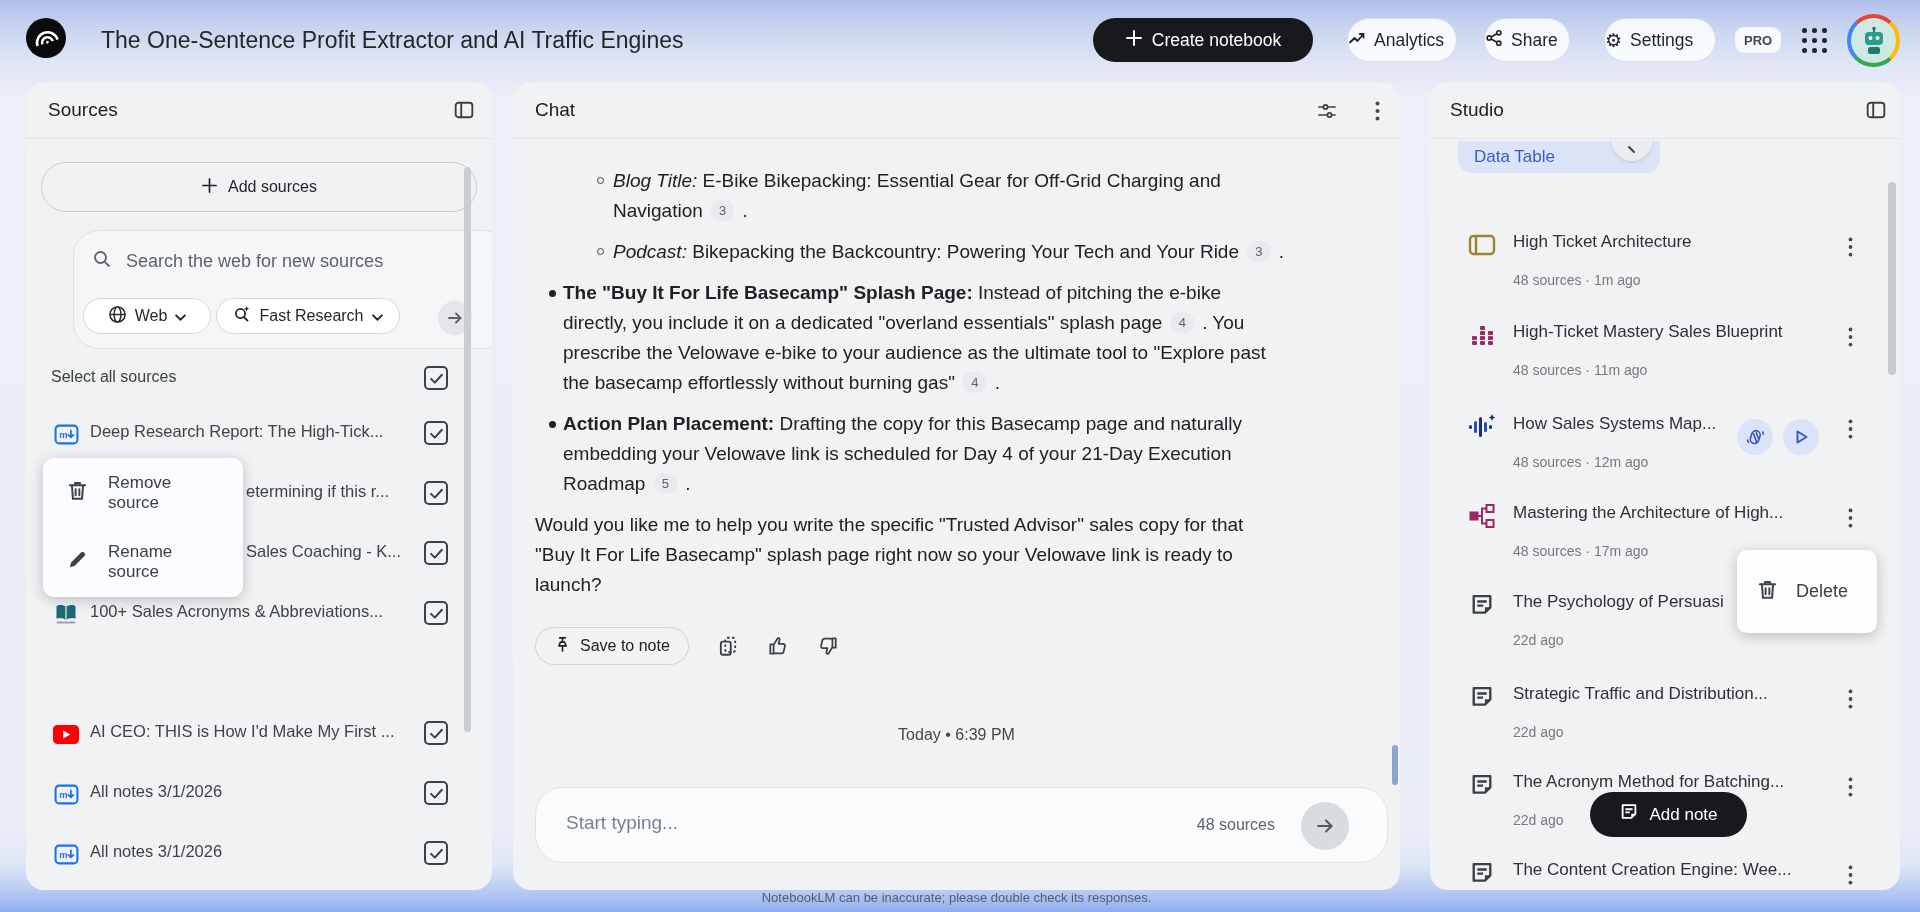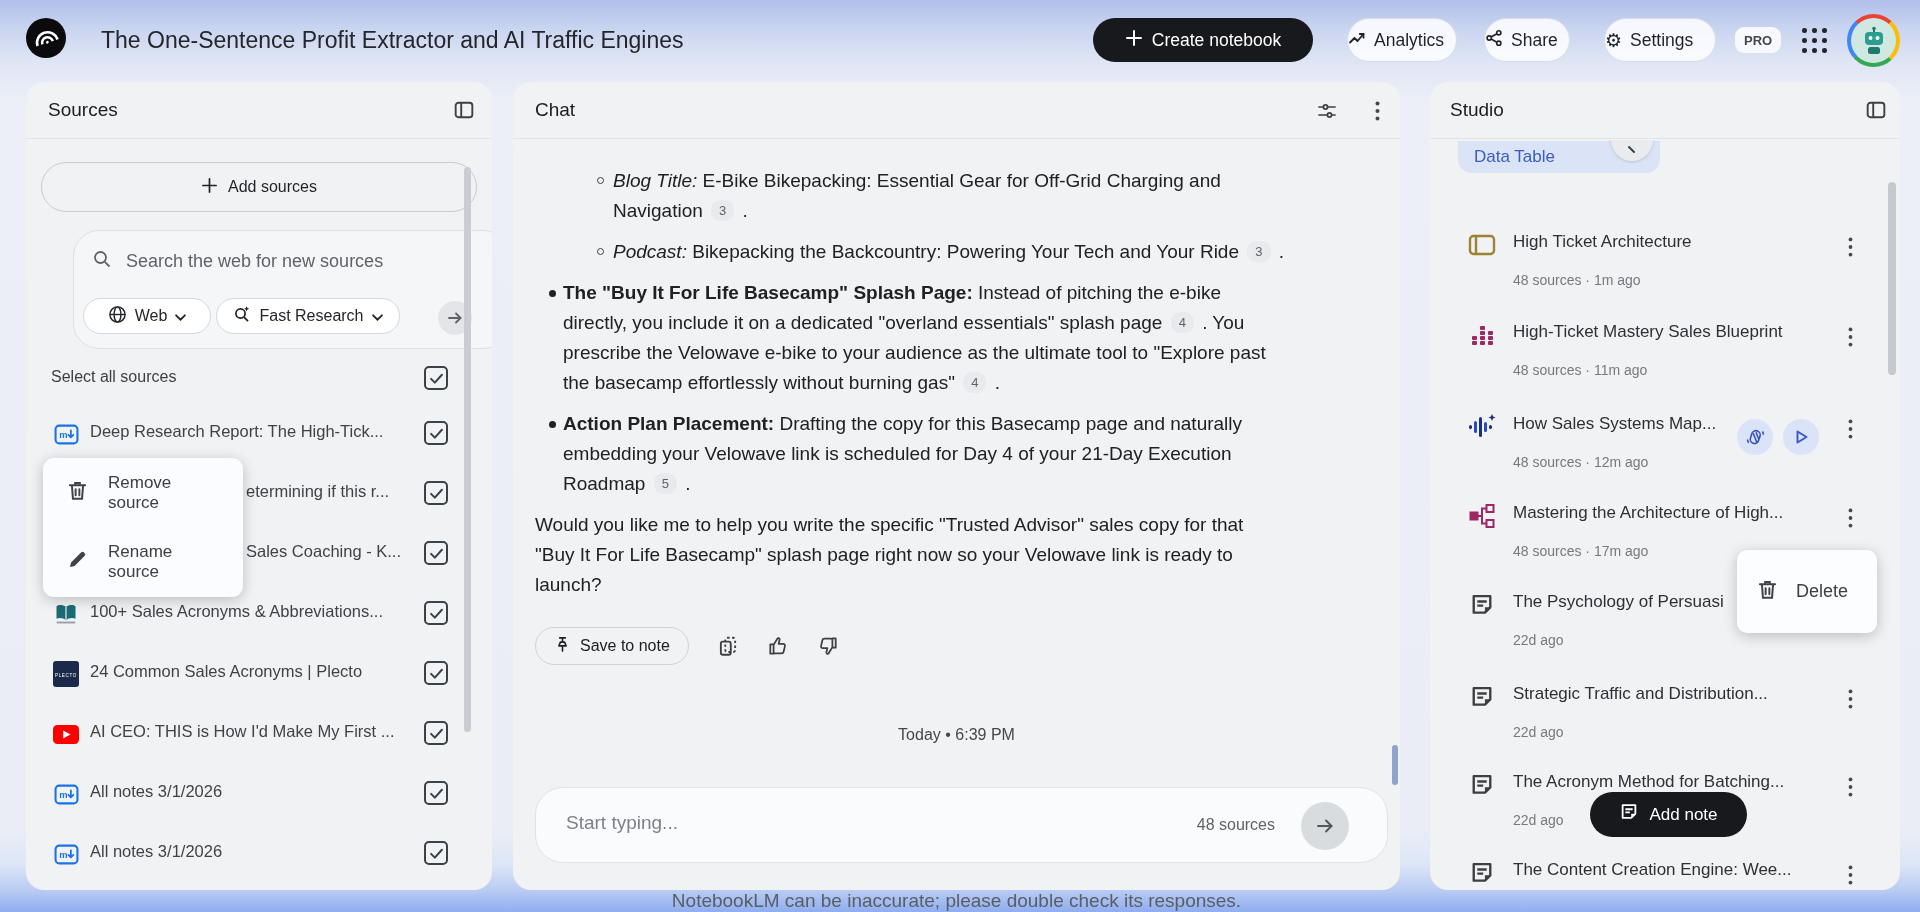--- a/index.html
+++ b/index.html
@@ -92,21 +92,21 @@
   .st-row .meta { position:absolute; left:83px; top:28px; font-size:14px; color:#76797e;margin-top:16px; }
   .kebab { position:absolute; left:405px; top:2px; width:30px; height:34px; display:flex; align-items:center; justify-content:center; cursor:pointer; }
   .round-act { position:absolute; top:9px; width:36px; height:36px; border-radius:50%; background:#dbe3f8;
                display:flex; align-items:center; justify-content:center; cursor:pointer; }
   
   .delete-menu { position:absolute; left:1737px; top:550px; width:140px; height:83px; background:#fcfdff; border-radius:10px;
                  box-shadow:0 3px 14px rgba(0,0,0,.22); z-index:10; display:flex; align-items:center; gap:18px; padding:0 20px;
                  font-size:18px; color:#3c4043; cursor:pointer; }
   .add-note { position:absolute; left:1590px; top:792px; width:157px; height:45px; border-radius:23px; background:#17191d; z-index:10;
               display:flex; align-items:center; justify-content:center; gap:10px; color:#fff; font-size:17px; font-weight:500; cursor:pointer; }
-  .disclaimer { position:absolute; left:513px; top:890px; width:887px; text-align:center; font-size:19px; color:#5a5e64; }
+  .disclaimer { position:absolute; left:513px; top:890px; width:887px; text-align:center; font-size:13px; color:#5a5e64; }
 </style>
 </head>
 <body>
 
 <div id="app">
 
   <div class="hdr-logo">
     <svg width="40" height="40" viewBox="0 0 40 40">
       <circle cx="20" cy="20" r="20" fill="#0b0b0d"></circle>
       <g stroke="#fff" fill="none" stroke-width="2.6" transform="rotate(-18 20 20)">
@@ -273,34 +273,20 @@
             <rect x="3.5" y="20.5" width="19" height="2" rx="1" fill="#9aa3ad"></rect>
           </svg>
       </span>
       <span class="ttl">100+ Sales Acronyms &amp; Abbreviations...</span>
       <span class="checkbox">
           <svg width="15" height="13" viewBox="0 0 18 15" fill="none" stroke="#3b4149" stroke-width="2.4" stroke-linecap="round" stroke-linejoin="round">
             <path d="M2.5 8l4.5 4.5L15.5 3"></path>
           </svg>
         </span>
     </div>
-    <div class="src-row" style="top:567px;">
-      <span class="fav">
-        <svg width="26" height="26" viewBox="0 0 26 26">
-            <rect width="26" height="26" rx="3" fill="#1b2a4a"></rect>
-            <text x="13" y="15.5" font-size="4.6" fill="#fff" text-anchor="middle" font-family="Liberation Sans, sans-serif" letter-spacing="0.6">PLECTO</text>
-          </svg>
-      </span>
-      <span class="ttl">24 Common Sales Acronyms | Plecto</span>
-      <span class="checkbox">
-          <svg width="15" height="13" viewBox="0 0 18 15" fill="none" stroke="#3b4149" stroke-width="2.4" stroke-linecap="round" stroke-linejoin="round">
-            <path d="M2.5 8l4.5 4.5L15.5 3"></path>
-          </svg>
-        </span>
-    </div>
     <div class="src-row" style="top:627px;">
       <span class="fav">
         <svg width="26" height="19" viewBox="0 0 26 19">
             <rect width="26" height="19" rx="4.5" fill="#ff0000"></rect>
             <path d="M10.2 5.5L17.4 9.5 10.2 13.5z" fill="#fff"></path>
           </svg>
       </span>
       <span class="ttl">AI CEO: THIS is How I'd Make My First ...</span>
       <span class="checkbox">
           <svg width="15" height="13" viewBox="0 0 18 15" fill="none" stroke="#3b4149" stroke-width="2.4" stroke-linecap="round" stroke-linejoin="round">

